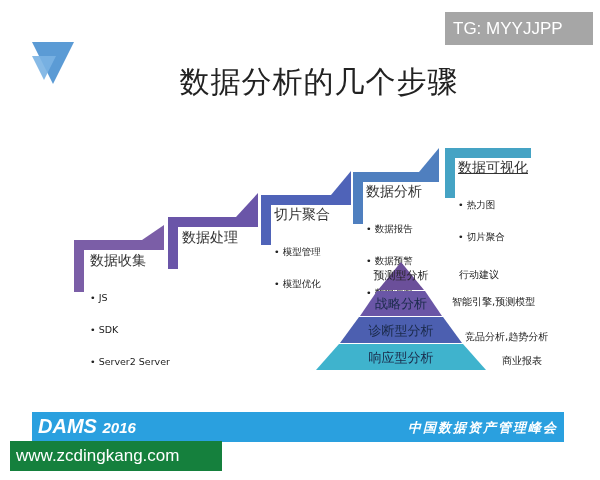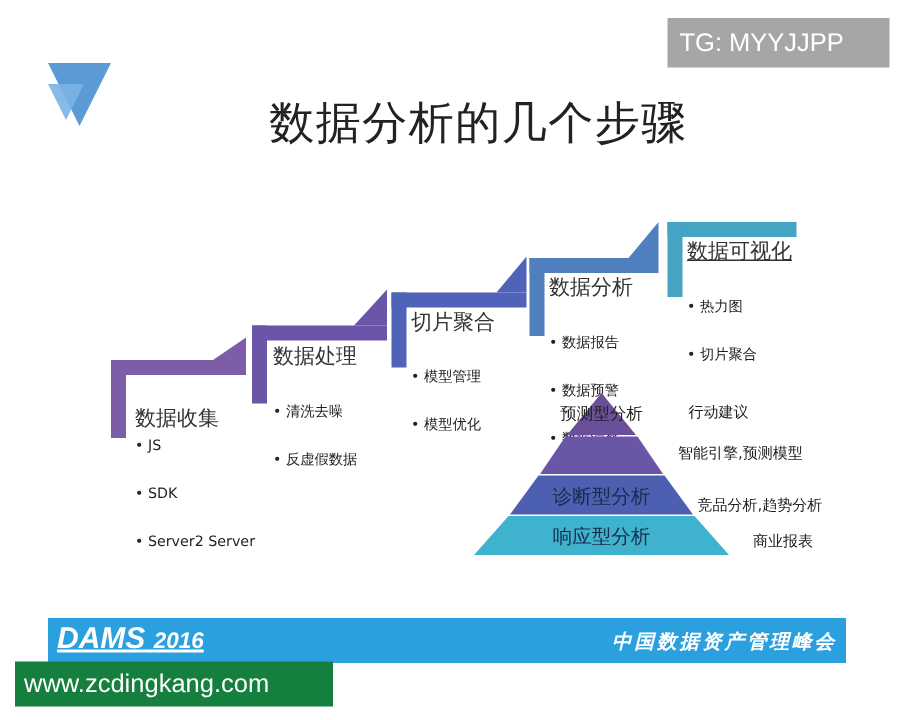--- a/index.html
+++ b/index.html
@@ -17,21 +17,21 @@
     .step .tri { position:absolute; width:0; height:0; }
     .step .label { position:absolute; font-size:14px; color:#333; white-space:nowrap; }
     .step ul { position:absolute; margin:0; padding:0; list-style:none; font-size:9.5px; color:#222; }
     .step li { line-height:12px; white-space:nowrap;margin-top:20px; }
     .step li::before { content:"• "; }
     .pyr { left:316px; top:262px; width:170px; height:108px; }
     .pyr-label { position:absolute; font-size:13px; color:#1a2a4a; width:170px; text-align:center; }
     .right-lbl { position:absolute; font-size:10px; color:#222; white-space:nowrap; }
     .banner { left:32px; top:412px; width:532px; height:30px; background:#2aa0df; }
     .dams { position:absolute; left:6px; top:3px; font-size:20px; font-weight:bold; font-style:italic; color:#fff;
-      font-family:"Liberation Sans", sans-serif;text-decoration:underline; }
+      font-family:"Liberation Sans", sans-serif; }
     .dams-year { font-size:15px; }
     .banner-cn { position:absolute; right:6px; top:7px; font-size:13px; font-weight:bold; font-style:italic; color:#fff; letter-spacing:2px; }
     .url { left:10px; top:441px; width:212px; height:30px; background:#15803d; color:#fff; font-size:17px;
       line-height:30px; padding-left:6px; box-sizing:border-box; font-family:"Liberation Sans", sans-serif; }
   </style>
 </head>
 <body>
 
 <div class="abs tg">TG: MYYJJPP</div>
 
@@ -39,37 +39,33 @@
   <polygon points="4,4 46,4 25,46" fill="#5b9bd5"></polygon>
   <polygon points="4,18 28,18 16,42" fill="#7ab3e3" opacity="0.9"></polygon>
 </svg>
 
 <div class="abs title">数据分析的几个步骤</div>
 
 <div class="step" style="left:74px;top:240px;width:90px;height:80px;">
   <div class="bar-top" style="width:90px;background:#7b5ea7;"></div>
   <div class="bar-left" style="height:52px;background:#7b5ea7;"></div>
   <div class="tri" style="left:68px;top:-15px;border-left:22px solid transparent;border-bottom:15px solid #7b5ea7;"></div>
-  <div class="label" style="left:16px;top:30px;text-align:center;">数据收集</div>
+  <div class="label" style="left:16px;top:12px;text-align:center;">数据收集</div>
   <ul style="left:16px;top:32px;">
     <li>JS</li>
     <li>SDK</li>
     <li>Server2 Server</li>
   </ul>
 </div>
 
 <div class="step" style="left:168px;top:217px;width:90px;height:60px;">
   <div class="bar-top" style="width:90px;background:#6a55a8;"></div>
   <div class="bar-left" style="height:52px;background:#6a55a8;"></div>
   <div class="tri" style="left:68px;top:-24px;border-left:22px solid transparent;border-bottom:24px solid #6a55a8;"></div>
   <div class="label" style="left:14px;top:12px;">数据处理</div>
-  <ul style="left:14px;top:32px;">
-    <li>清洗去噪</li>
-    <li>反虚假数据</li>
-  </ul>
 </div>
 
 <div class="step" style="left:261px;top:195px;width:90px;height:60px;">
   <div class="bar-top" style="width:90px;background:#4f63b8;"></div>
   <div class="bar-left" style="height:50px;background:#4f63b8;"></div>
   <div class="tri" style="left:70px;top:-24px;border-left:20px solid transparent;border-bottom:24px solid #4f63b8;"></div>
   <div class="label" style="left:13px;top:11px;">切片聚合</div>
   <ul style="left:13px;top:31px;">
     <li>模型管理</li>
     <li>模型优化</li>
@@ -99,20 +95,21 @@
 </div>
 
 <div class="abs pyr">
   <svg width="170" height="108" viewBox="0 0 170 108" style="position:absolute;left:0;top:0;">
     <polygon points="85,0 108,28 62,28" fill="#6b4f9a"></polygon>
     <polygon points="61,29 109,29 126,54 44,54" fill="#6a56a6"></polygon>
     <polygon points="43,55 127,55 146,81 24,81" fill="#4c5fb0"></polygon>
     <polygon points="23,82 147,82 170,108 0,108" fill="#3fb3cd"></polygon>
   </svg>
   <div class="pyr-label" style="top:6px;font-size:11px;color:#222;">预测型分析</div>
+  <div class="pyr-label" style="top:33px;">战略分析</div>
   <div class="pyr-label" style="top:60px;">诊断型分析</div>
   <div class="pyr-label" style="top:87px;">响应型分析</div>
 </div>
 
 <div class="right-lbl" style="left:459px;top:268px;text-align:center;">行动建议</div>
 <div class="right-lbl" style="left:452px;top:295px;">智能引擎,预测模型</div>
 <div class="right-lbl" style="left:465px;top:330px;">竞品分析,趋势分析</div>
 <div class="right-lbl" style="left:502px;top:354px;">商业报表</div>
 
 <div class="abs banner">

